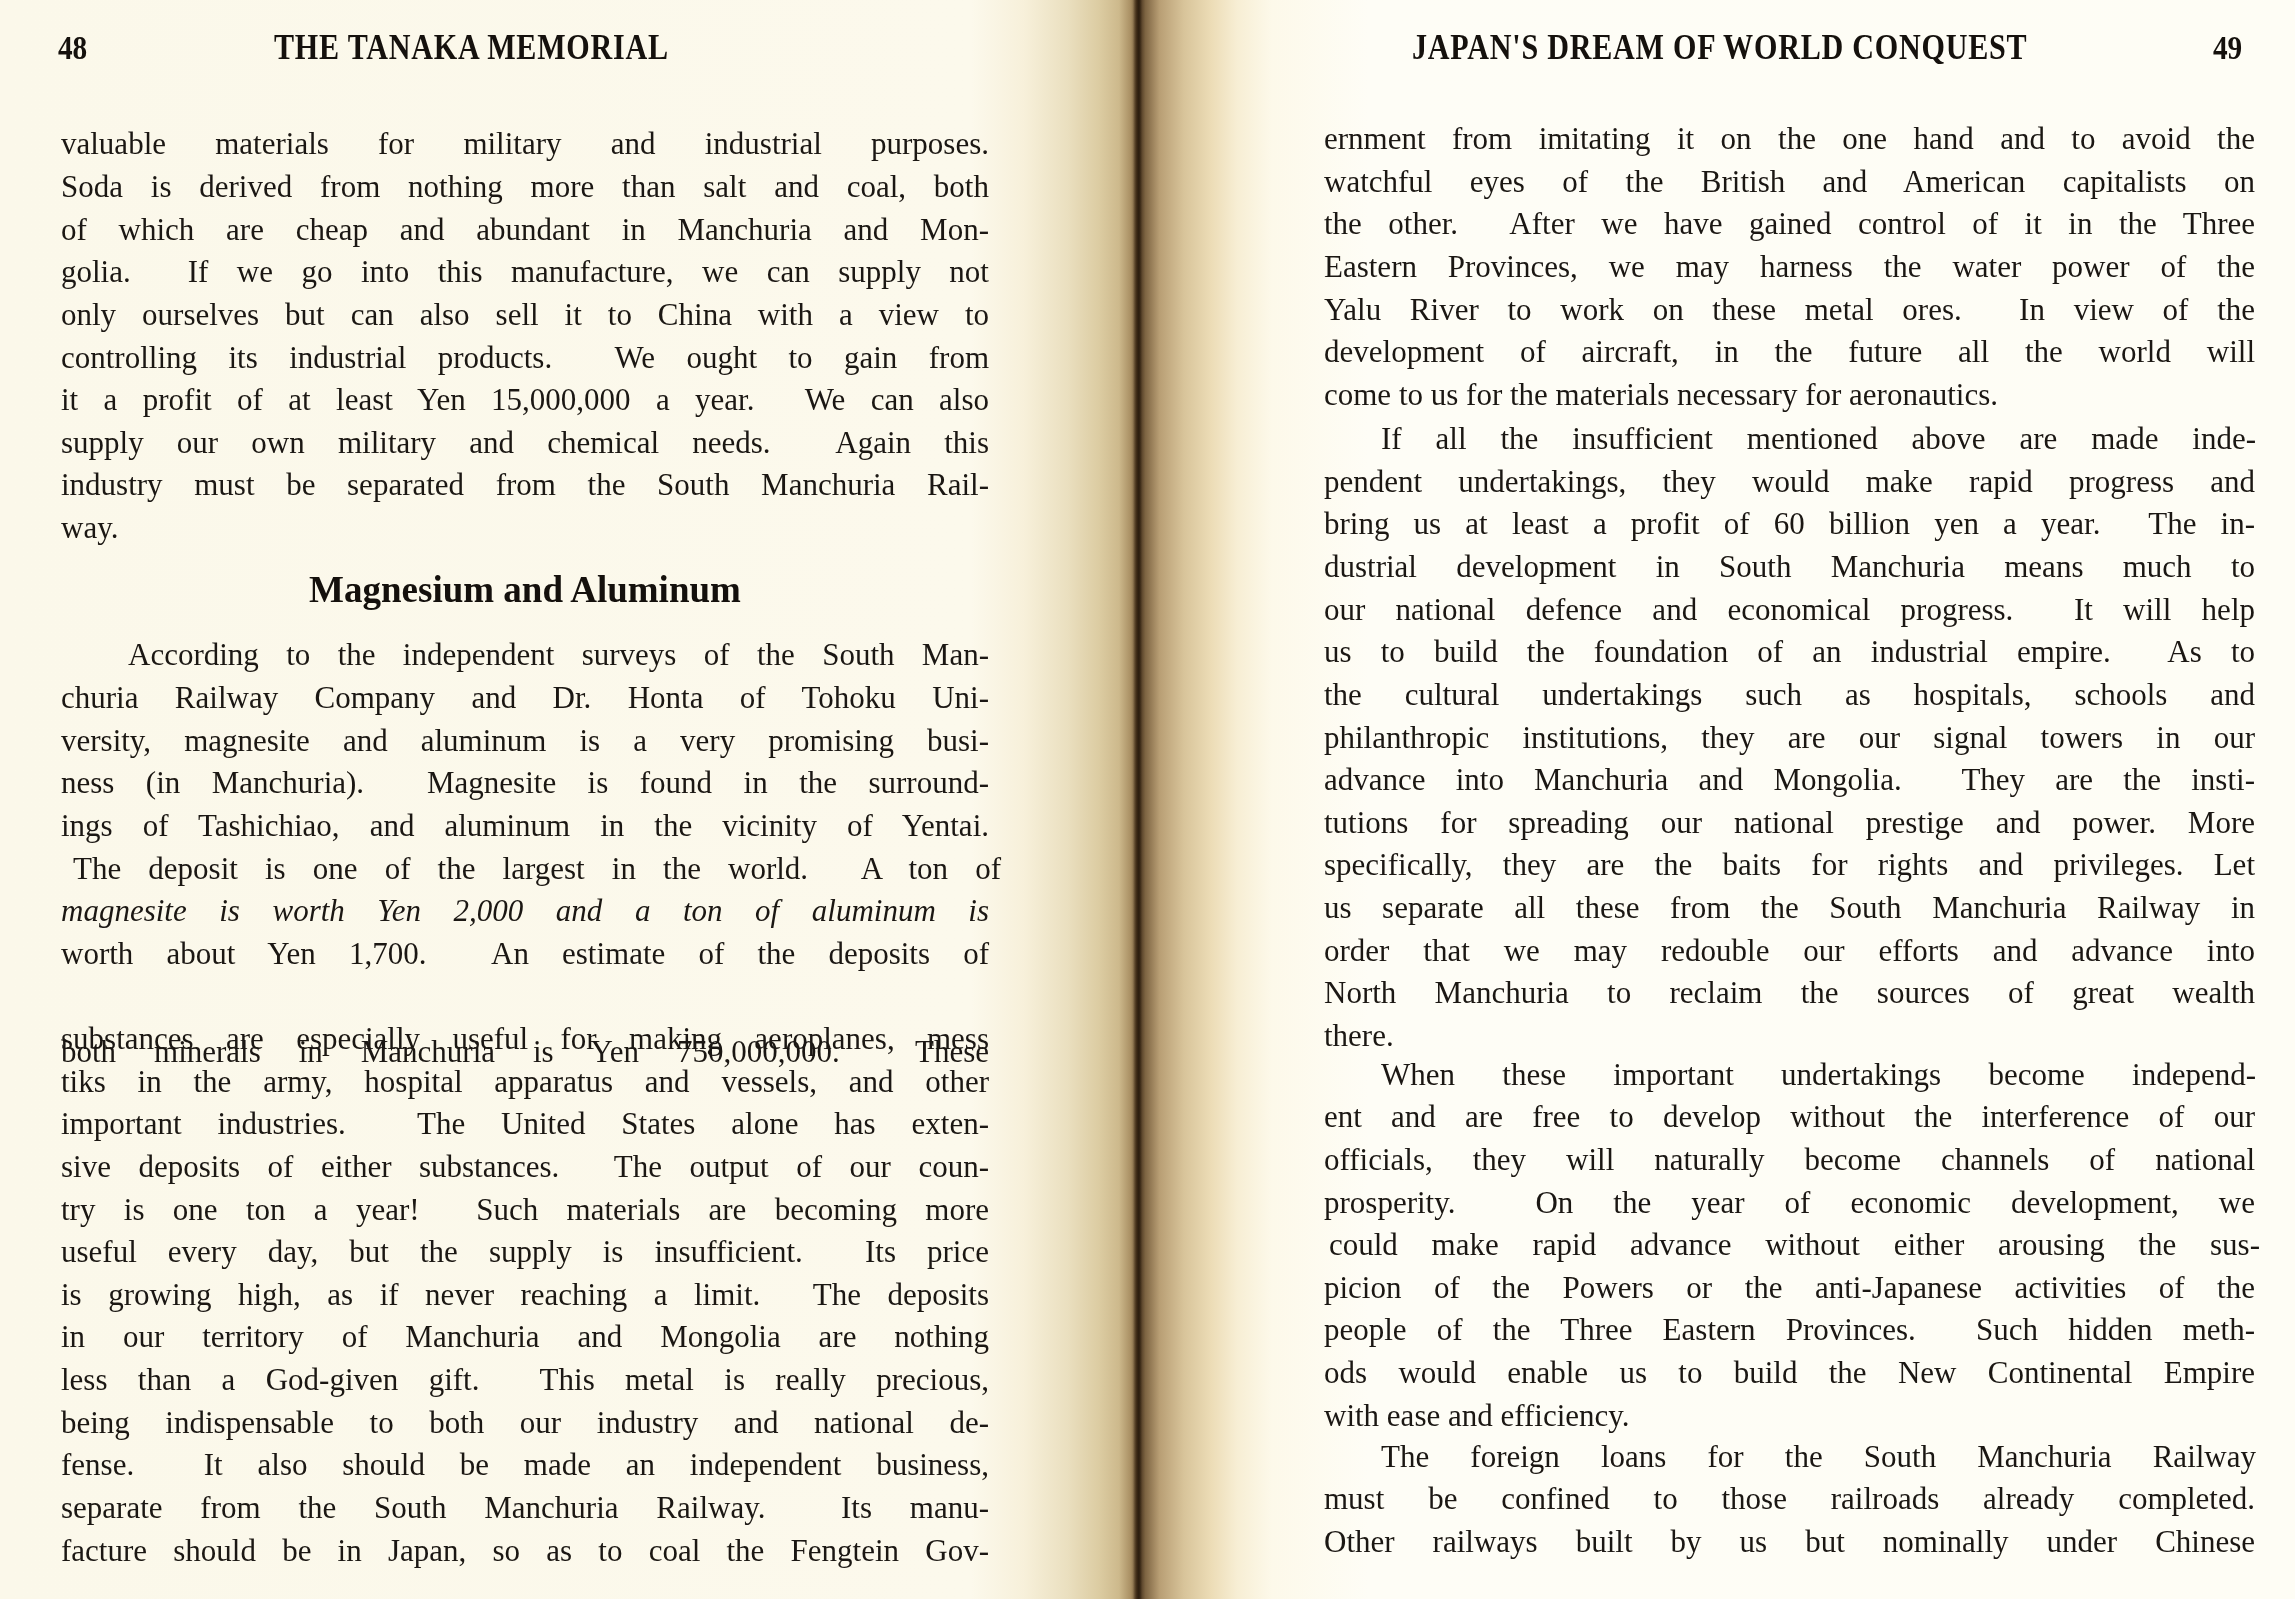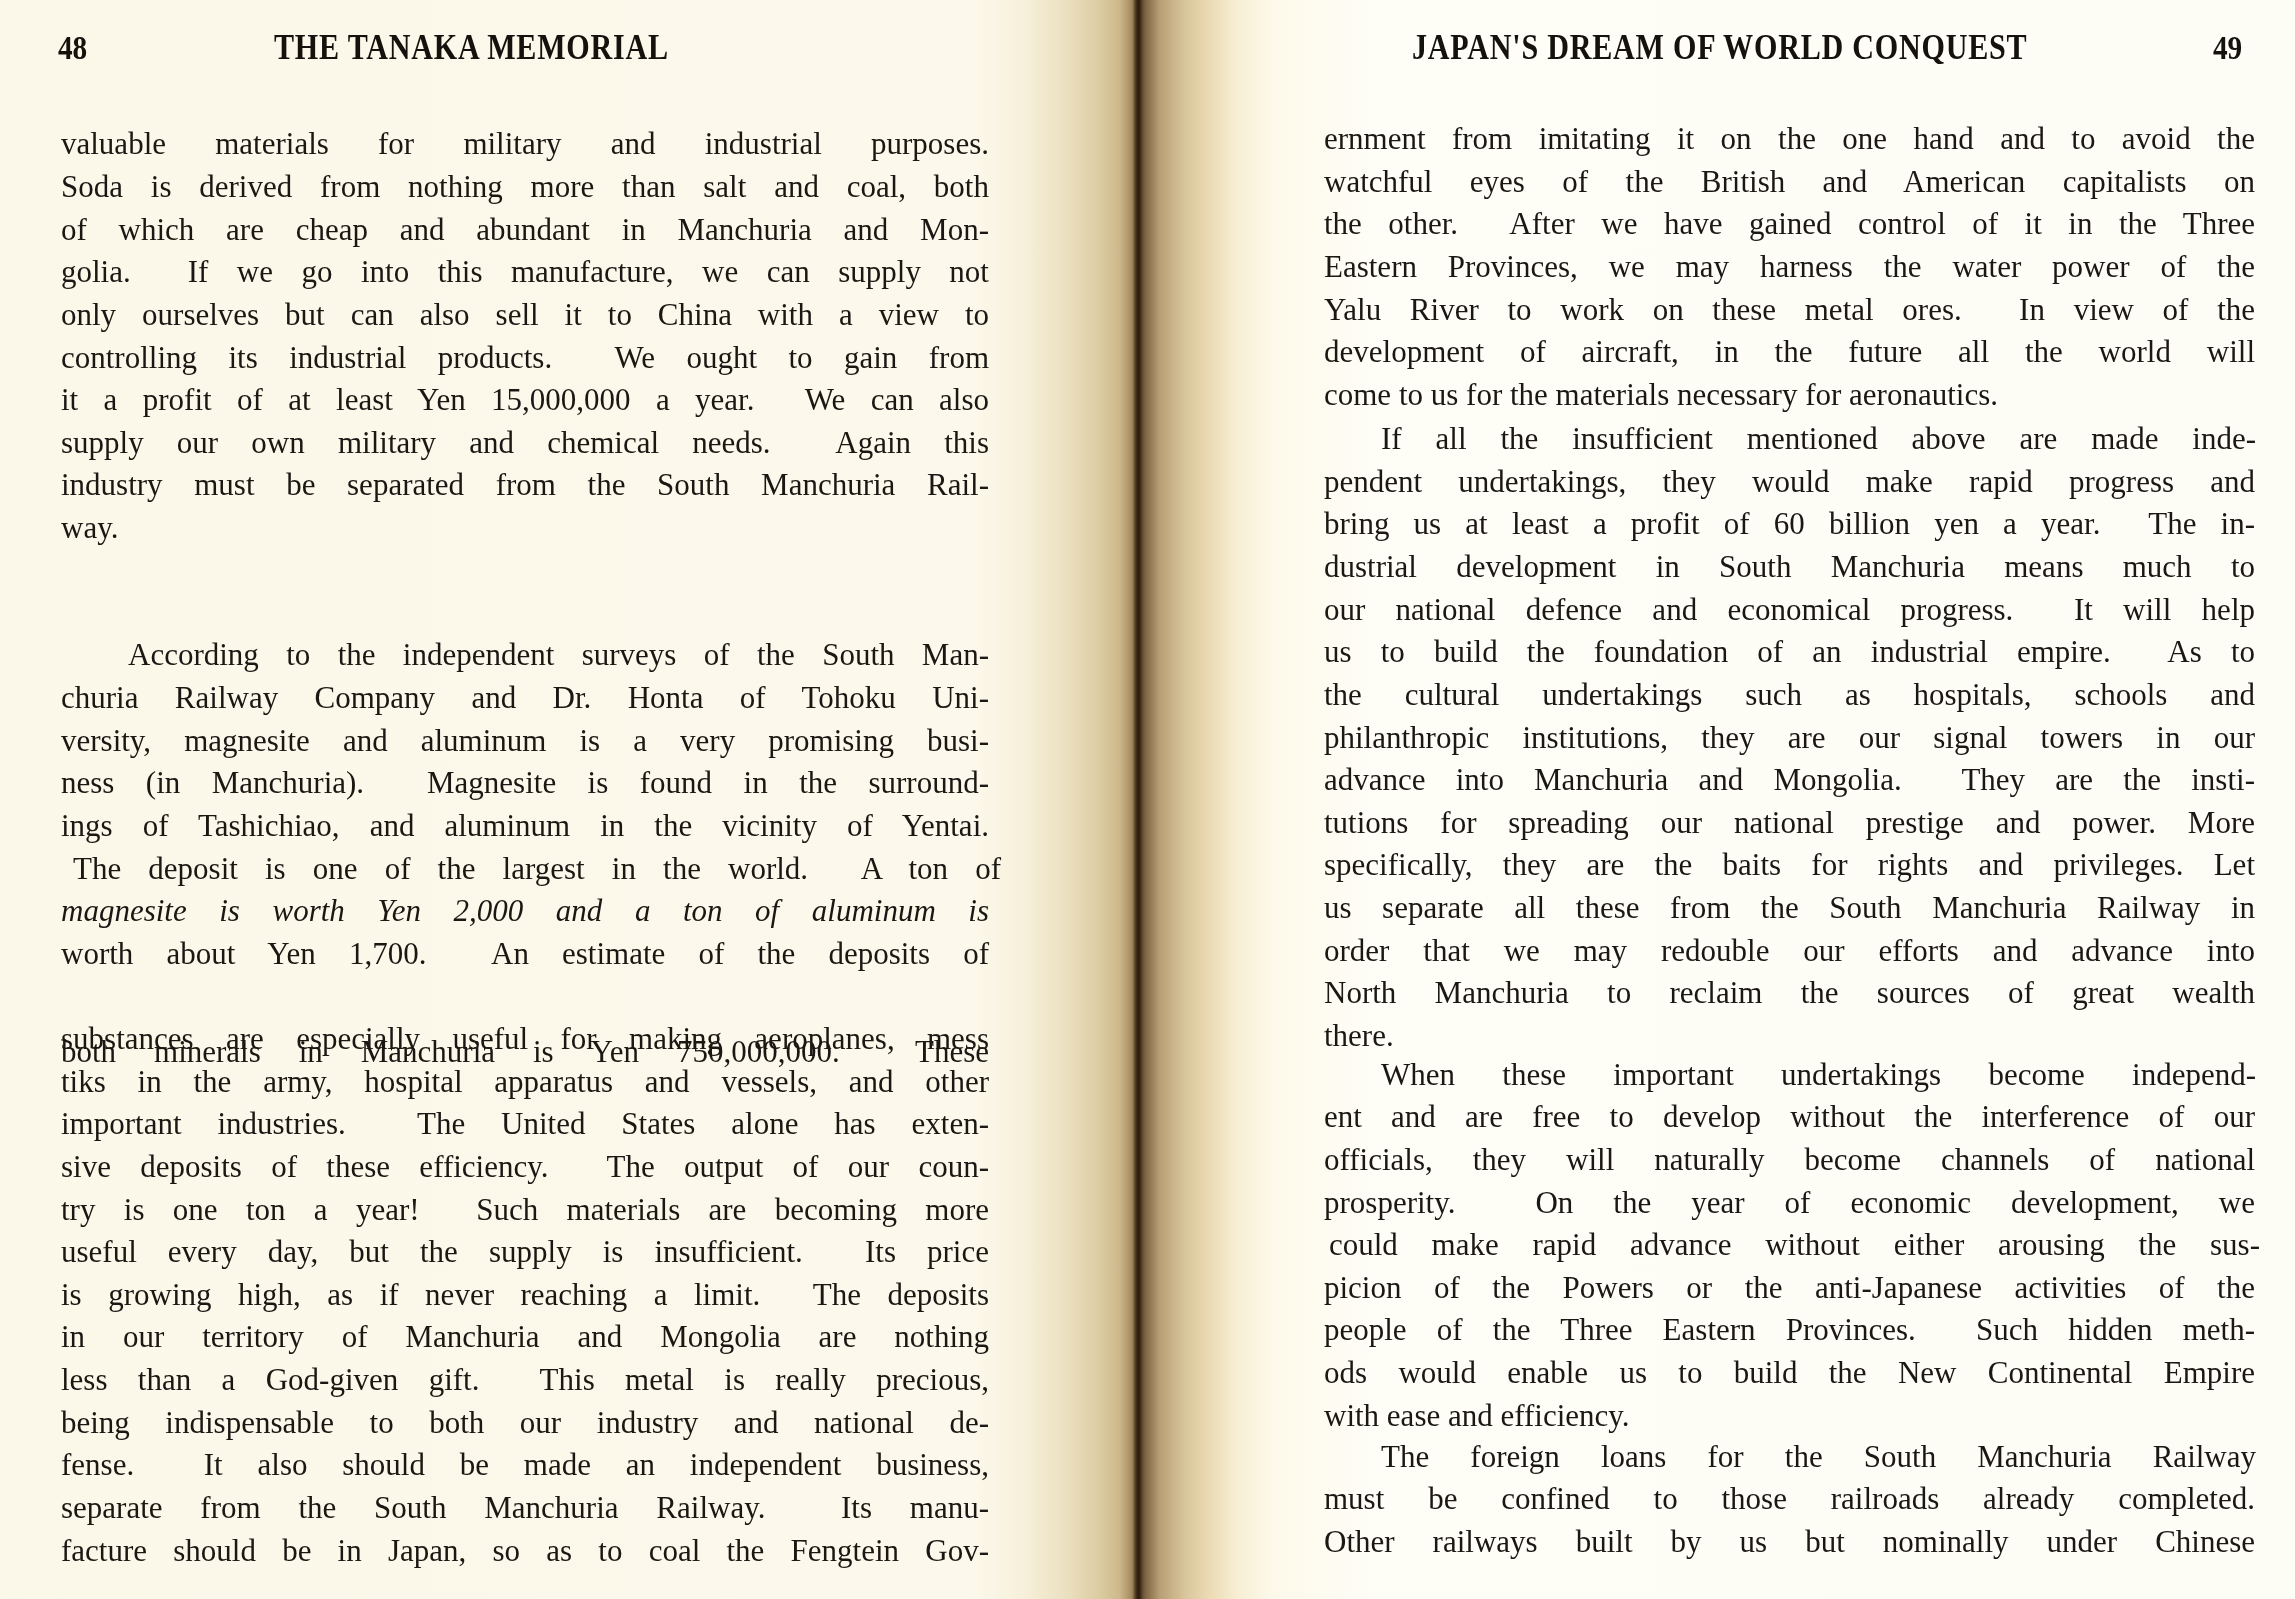--- a/index.html
+++ b/index.html
@@ -48,20 +48,21 @@
     height: 46px; line-height: 46px; text-align: center;
     font-size: 37px; font-weight: bold; color: #14100c;
   }
 </style>
 </head>
 <body>
 
 <div class="page" id="page-left">
   <div class="folio" style="left:58px;">48</div>
   <div class="running-head" style="left:274px;">THE TANAKA MEMORIAL</div>
+  <div class="section-heading">Magnesium and Aluminum</div>
   <div id="left-text">
       <div>
         <div class="line" style="left: 61px; width: 928px; top: 124px; white-space: pre; word-spacing: 0px;"><span style="white-space: pre;">valuable materials for military and industrial purposes.</span></div>
         <div class="line" style="left: 61px; width: 928px; top: 167px; white-space: pre; word-spacing: 0px;"><span style="white-space: pre;">Soda is derived from nothing more than salt and coal, both</span></div>
         <div class="line" style="left: 61px; width: 928px; top: 210px; white-space: pre; word-spacing: 0px;"><span style="white-space: pre;">of which are cheap and abundant in Manchuria and Mon-</span></div>
         <div class="line" style="left: 61px; width: 928px; top: 252px; white-space: pre; word-spacing: 0px;"><span style="white-space: pre;">golia.  If we go into this manufacture, we can supply not</span></div>
         <div class="line" style="left: 61px; width: 928px; top: 295px; white-space: pre; word-spacing: 0px;"><span style="white-space: pre;">only ourselves but can also sell it to China with a view to</span></div>
         <div class="line" style="left: 61px; width: 928px; top: 338px; white-space: pre; word-spacing: 0px;"><span style="white-space: pre;">controlling its industrial products.  We ought to gain from</span></div>
         <div class="line" style="left: 61px; width: 928px; top: 380px; white-space: pre; word-spacing: 0px;"><span style="white-space: pre;">it a profit of at least Yen 15,000,000 a year.  We can also</span></div>
         <div class="line" style="left: 61px; width: 928px; top: 423px; white-space: pre; word-spacing: 0px;"><span style="white-space: pre;">supply our own military and chemical needs.  Again this</span></div>
@@ -74,21 +75,21 @@
         <div class="line" style="left: 61px; width: 928px; top: 721px; white-space: pre; word-spacing: 0px;"><span style="white-space: pre;">versity, magnesite and aluminum is a very promising busi-</span></div>
         <div class="line" style="left: 61px; width: 928px; top: 763px; white-space: pre; word-spacing: 0px;"><span style="white-space: pre;">ness (in Manchuria).  Magnesite is found in the surround-</span></div>
         <div class="line" style="left: 61px; width: 928px; top: 806px; white-space: pre; word-spacing: 0px;"><span style="white-space: pre;">ings of Tashichiao, and aluminum in the vicinity of Yentai.</span></div>
         <div class="line" style="left: 61px; width: 928px; top: 849px; white-space: pre; word-spacing: 0px; margin-left: 12px;"><span style="white-space: pre;">The deposit is one of the largest in the world.  A ton of</span></div>
         <div class="line" style="left: 61px; width: 928px; top: 891px; white-space: pre; word-spacing: 0px;"><span style="white-space: pre; font-style: italic;">magnesite is worth Yen 2,000 and a ton of aluminum is</span></div>
         <div class="line" style="left: 61px; width: 928px; top: 934px; white-space: pre; word-spacing: 0px;"><span style="white-space: pre;">worth about Yen 1,700.  An estimate of the deposits of</span></div>
         <div class="line" style="left: 61px; width: 928px; top: 1032px; white-space: pre; word-spacing: 0px;"><span style="white-space: pre;">both minerals in Manchuria is Yen 750,000,000.  These</span></div>
         <div class="line" style="left: 61px; width: 928px; top: 1019px; white-space: pre; word-spacing: 0px;"><span style="white-space: pre;">substances are especially useful for making aeroplanes, mess</span></div>
         <div class="line" style="left: 61px; width: 928px; top: 1062px; white-space: pre; word-spacing: 0px;"><span style="white-space: pre;">tiks in the army, hospital apparatus and vessels, and other</span></div>
         <div class="line" style="left: 61px; width: 928px; top: 1104px; white-space: pre; word-spacing: 0px;"><span style="white-space: pre;">important industries.  The United States alone has exten-</span></div>
-        <div class="line" style="left: 61px; width: 928px; top: 1147px; white-space: pre; word-spacing: 0px;"><span style="white-space: pre;">sive deposits of these efficiency.  The output of our coun-</span></div>
+        <div class="line" style="left: 61px; width: 928px; top: 1147px; white-space: pre; word-spacing: 0px;"><span style="white-space: pre;">sive deposits of either substances.  The output of our coun-</span></div>
         <div class="line" style="left: 61px; width: 928px; top: 1190px; white-space: pre; word-spacing: 0px;"><span style="white-space: pre;">try is one ton a year!  Such materials are becoming more</span></div>
         <div class="line" style="left: 61px; width: 928px; top: 1232px; white-space: pre; word-spacing: 0px;"><span style="white-space: pre;">useful every day, but the supply is insufficient.  Its price</span></div>
         <div class="line" style="left: 61px; width: 928px; top: 1275px; white-space: pre; word-spacing: 0px;"><span style="white-space: pre;">is growing high, as if never reaching a limit.  The deposits</span></div>
         <div class="line" style="left: 61px; width: 928px; top: 1317px; white-space: pre; word-spacing: 0px;"><span style="white-space: pre;">in our territory of Manchuria and Mongolia are nothing</span></div>
         <div class="line" style="left: 61px; width: 928px; top: 1360px; white-space: pre; word-spacing: 0px;"><span style="white-space: pre;">less than a God-given gift.  This metal is really precious,</span></div>
         <div class="line" style="left: 61px; width: 928px; top: 1403px; white-space: pre; word-spacing: 0px;"><span style="white-space: pre;">being indispensable to both our industry and national de-</span></div>
         <div class="line" style="left: 61px; width: 928px; top: 1445px; white-space: pre; word-spacing: 0px;"><span style="white-space: pre;">fense.  It also should be made an independent business,</span></div>
         <div class="line" style="left: 61px; width: 928px; top: 1488px; white-space: pre; word-spacing: 0px;"><span style="white-space: pre;">separate from the South Manchuria Railway.  Its manu-</span></div>
         <div class="line" style="left: 61px; width: 928px; top: 1531px; white-space: pre; word-spacing: 0px;"><span style="white-space: pre;">facture should be in Japan, so as to coal the Fengtein Gov-</span></div>
       </div>

